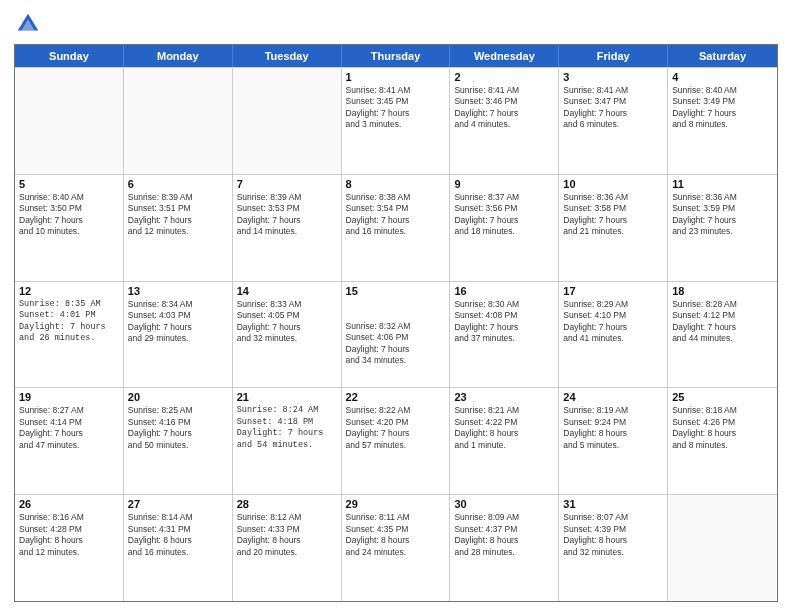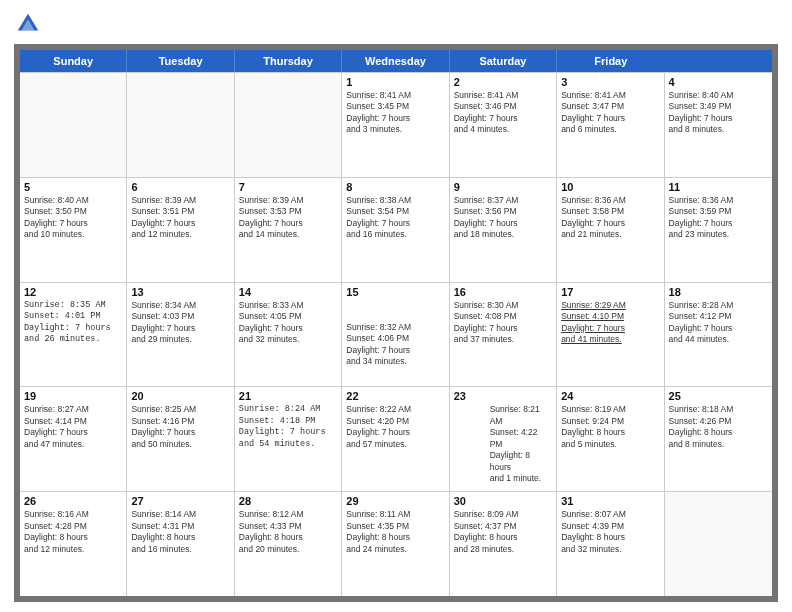--- a/index.html
+++ b/index.html
@@ -49,21 +49,21 @@
       line-height: 1.1;
     }
     .location {
       font-size: 14px;
       color: #444;
     }
     .calendar {
       flex: 1;
       display: flex;
       flex-direction: column;
-      border: 6px solid #737373;
+      border: 1px solid #737373;
     }
     .cal-header {
       display: grid;
       grid-template-columns: repeat(7, 1fr);
       background: #2563c7;
     }
     .cal-header-cell {
       color: #fff;
       font-size: 11px;
       font-weight: bold;
@@ -122,25 +122,26 @@
     </div>
     <div class="title-block">
       <div class="month-title"></div>
       <div class="location"></div>
     </div>
   </div>
 
   <div class="calendar">
     <div class="cal-header">
     <div class="cal-header-cell">Sunday</div>
+        <div class="cal-header-cell">Monday</div>
         <div class="cal-header-cell">Tuesday</div>
         <div class="cal-header-cell">Thursday</div>
         <div class="cal-header-cell">Wednesday</div>
+        <div class="cal-header-cell">Friday</div>
         <div class="cal-header-cell">Saturday</div>
-        <div class="cal-header-cell">Friday</div>
       </div>
     <div class="cal-body">
     <div class="cal-row">
           <div class="cal-cell empty"></div>
           <div class="cal-cell empty"></div>
           <div class="cal-cell empty"></div>
           <div class="cal-cell">
             <div class="day-num">1</div>
             <div class="day-info" style="white-space: pre-line;">Sunrise: 8:41 AM
 Sunset: 3:45 PM
@@ -251,21 +252,21 @@
           </div>
           <div class="cal-cell">
             <div class="day-num">16</div>
             <div class="day-info" style="white-space: pre-line;">Sunrise: 8:30 AM
 Sunset: 4:08 PM
 Daylight: 7 hours
 and 37 minutes.</div>
           </div>
           <div class="cal-cell">
             <div class="day-num">17</div>
-            <div class="day-info" style="white-space: pre-line; text-decoration: underline;">Sunrise: 8:29 AM
+            <div class="day-info" style="white-space: pre-line;">Sunrise: 8:29 AM
 Sunset: 4:10 PM
 Daylight: 7 hours
 and 41 minutes.</div>
           </div>
           <div class="cal-cell">
             <div class="day-num">18</div>
             <div class="day-info" style="white-space: pre-line;">Sunrise: 8:28 AM
 Sunset: 4:12 PM
 Daylight: 7 hours
 and 44 minutes.</div>
@@ -295,21 +296,21 @@
           </div>
           <div class="cal-cell">
             <div class="day-num">22</div>
             <div class="day-info" style="white-space: pre-line;">Sunrise: 8:22 AM
 Sunset: 4:20 PM
 Daylight: 7 hours
 and 57 minutes.</div>
           </div>
           <div class="cal-cell">
             <div class="day-num">23</div>
-            <div class="day-info" style="white-space: pre-line; margin-left: 36px;">Sunrise: 8:21 AM
+            <div class="day-info" style="white-space: pre-line;">Sunrise: 8:21 AM
 Sunset: 4:22 PM
 Daylight: 8 hours
 and 1 minute.</div>
           </div>
           <div class="cal-cell">
             <div class="day-num">24</div>
             <div class="day-info" style="white-space: pre-line;">Sunrise: 8:19 AM
 Sunset: 9:24 PM
 Daylight: 8 hours
 and 5 minutes.</div>

